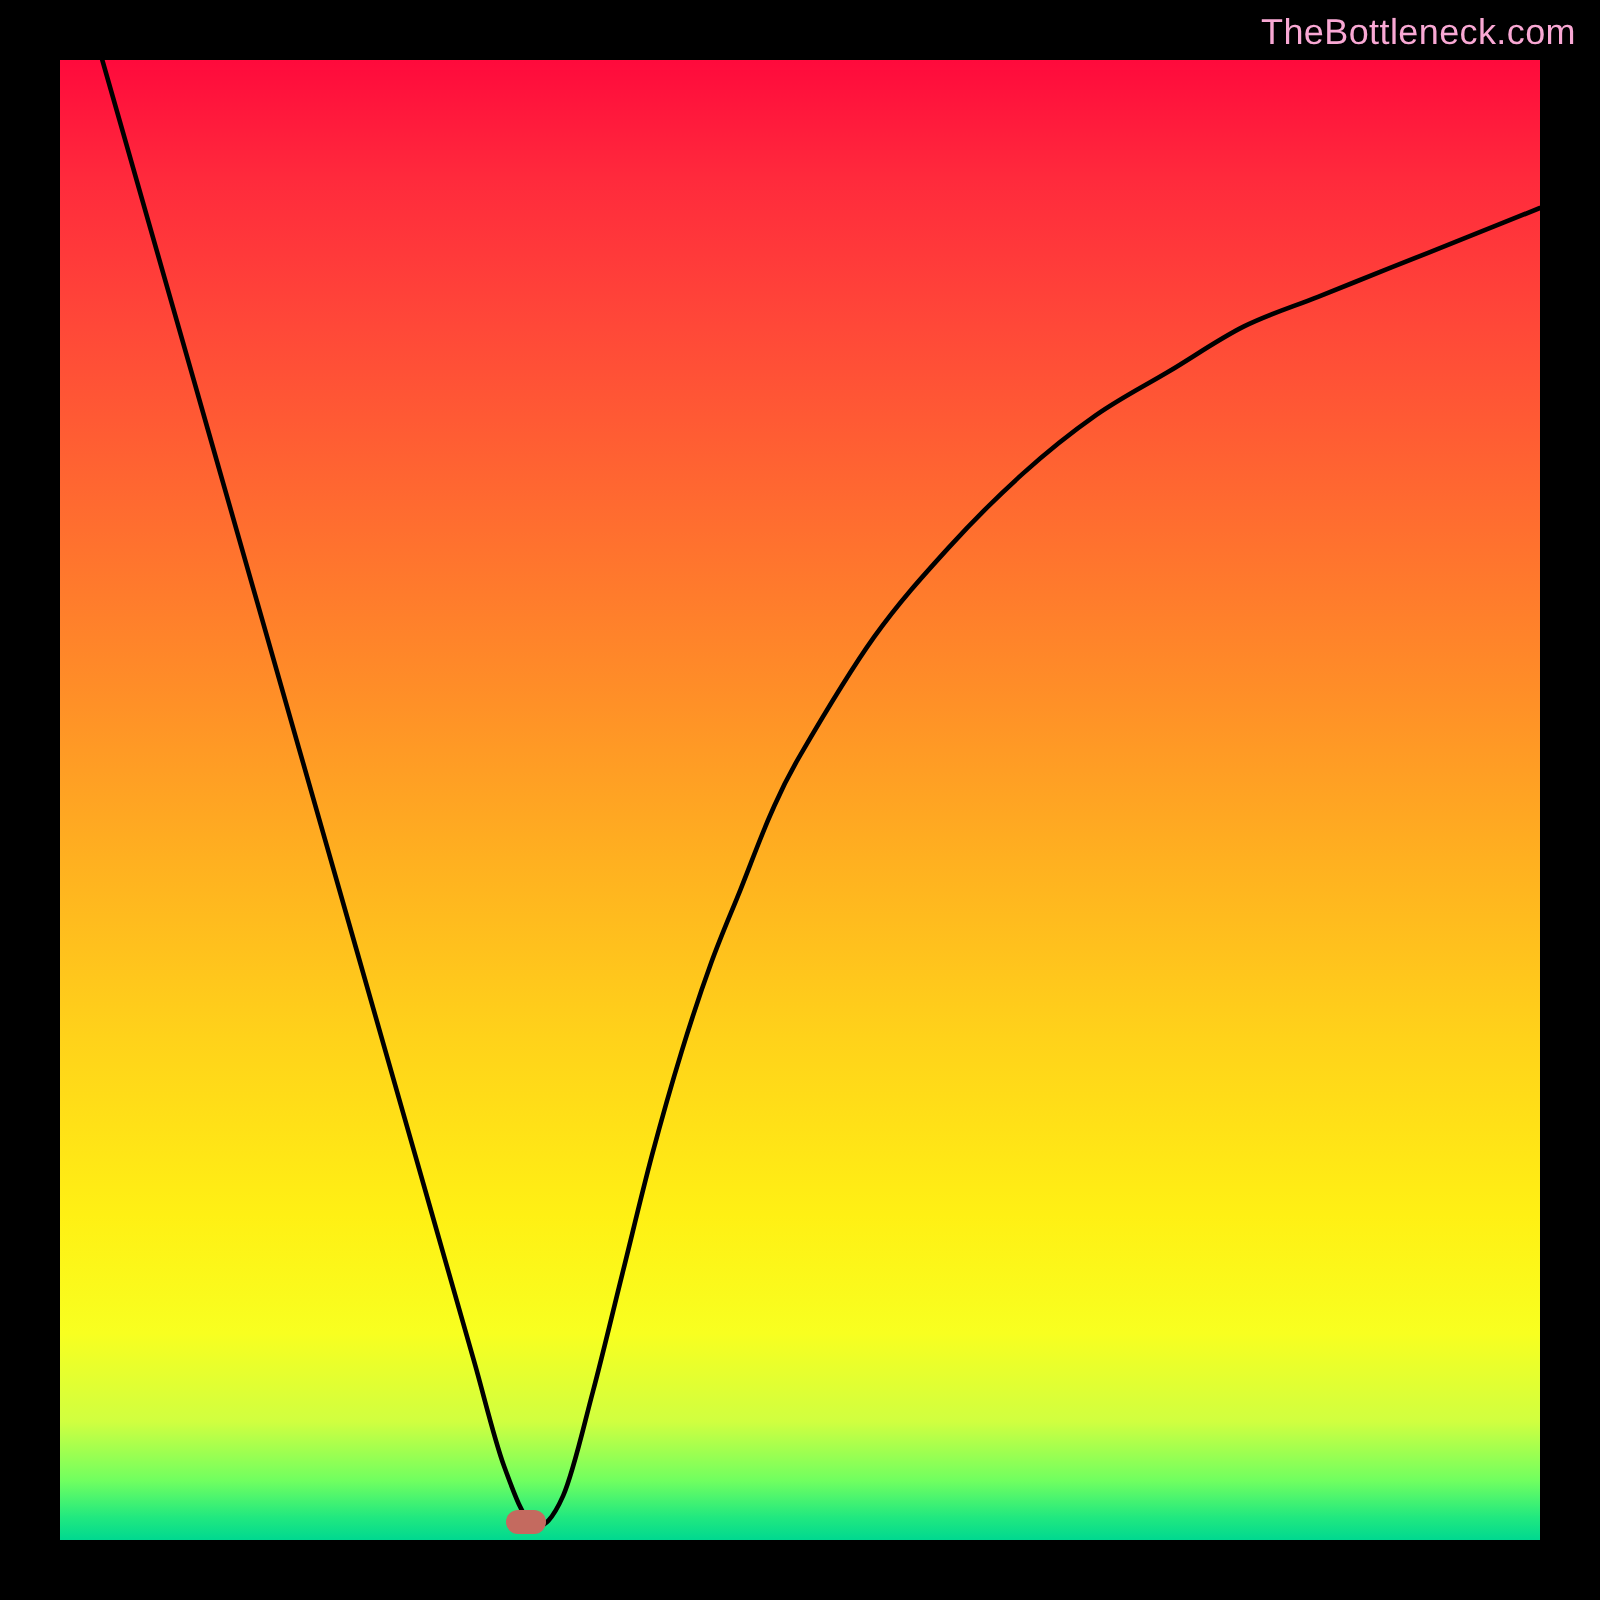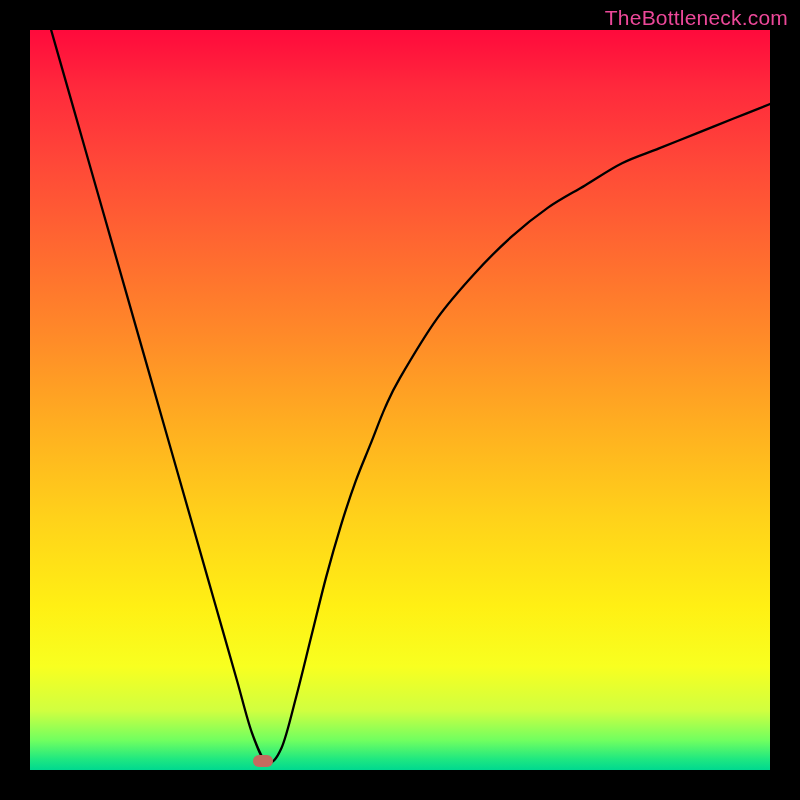--- a/index.html
+++ b/index.html
@@ -30,22 +30,22 @@
       #d0ff40 92%,
       #70ff60 96%,
       #20e880 98.5%,
       #00d890 100%
     );
   }
   .watermark {
     position: absolute;
     top: 6px;
     right: 12px;
-    color: #ec4899;
-    font-size: 21px;
+    color: #f9a8d4;
+    font-size: 18px;
     font-weight: 500;
     letter-spacing: 0.2px;
     z-index: 10;
   }
   .curve-svg {
     position: absolute;
     left: 0;
     top: 0;
     width: 740px;
     height: 740px;

